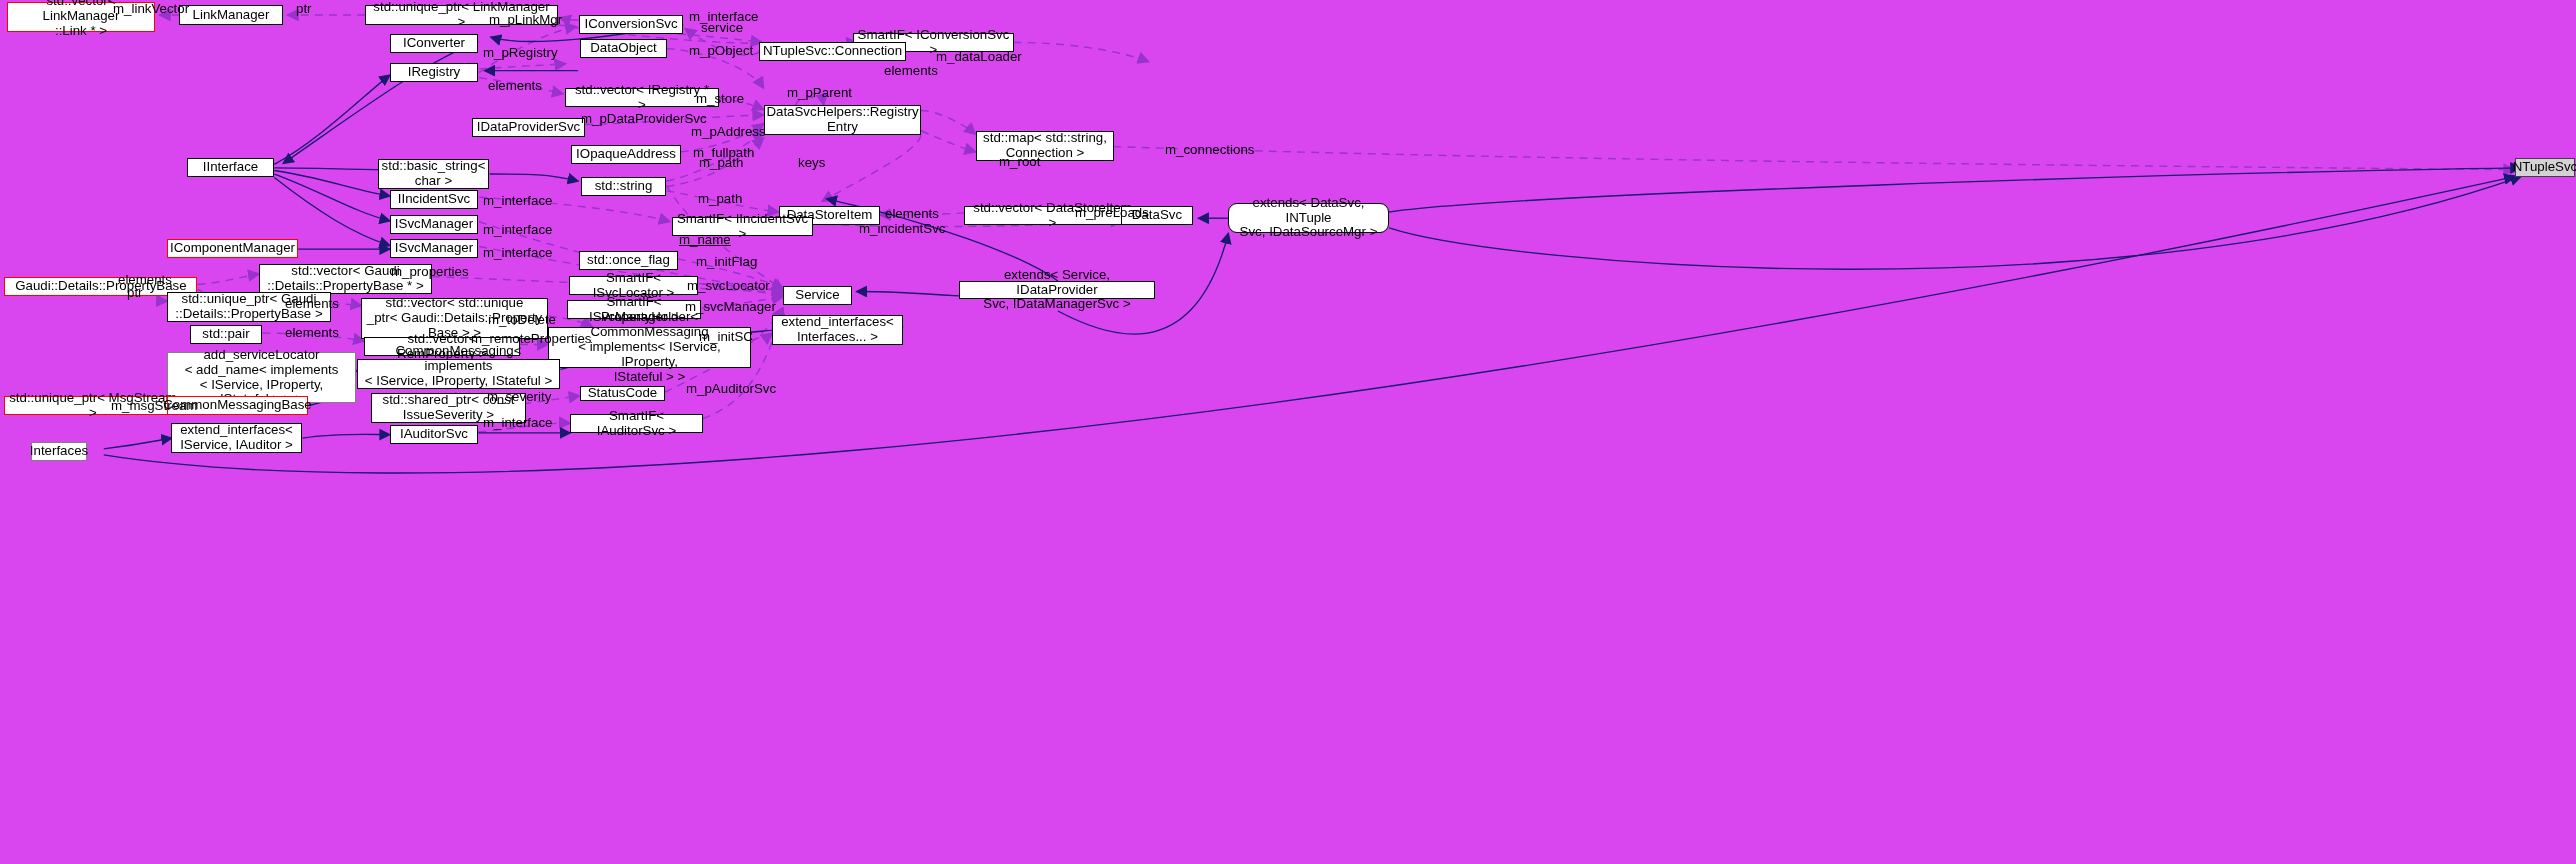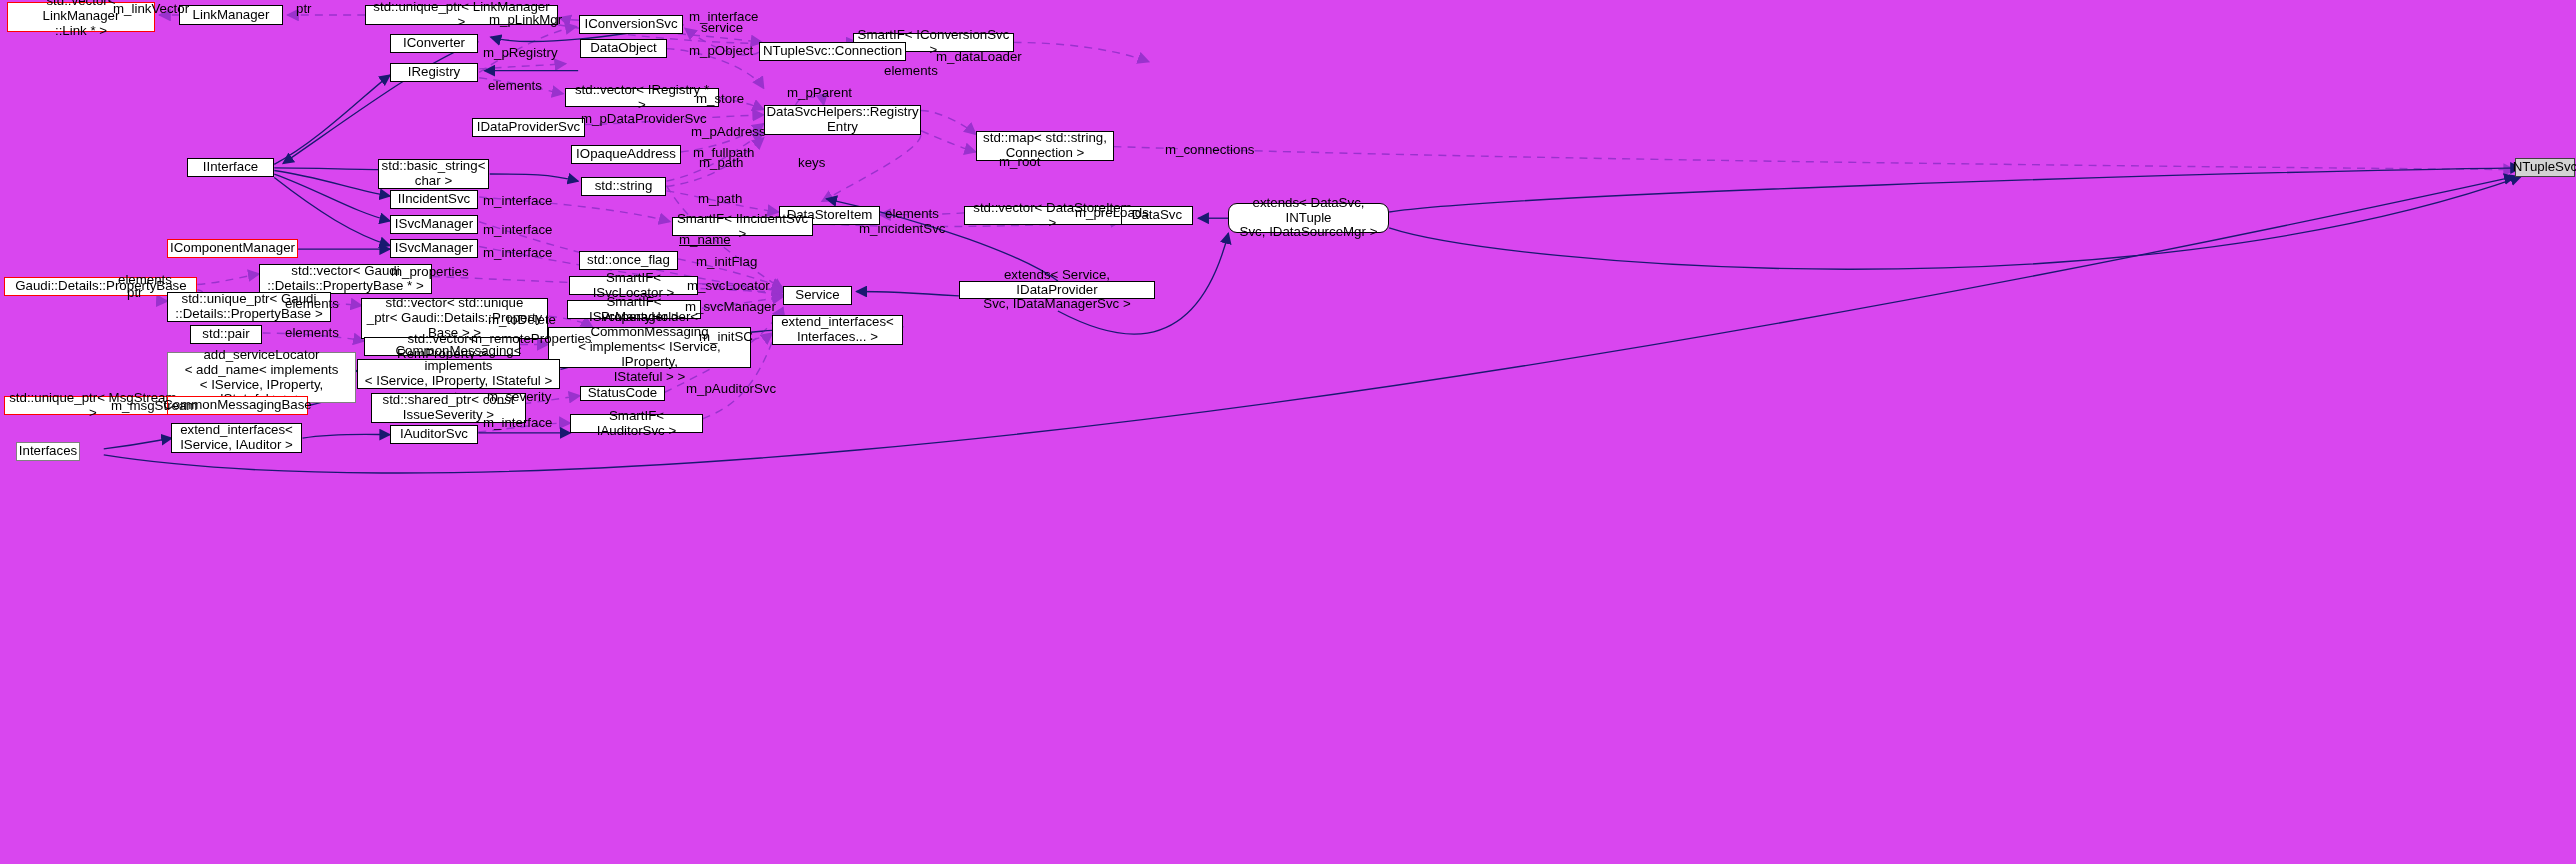--- a/index.html
+++ b/index.html
@@ -197,21 +197,21 @@
 &lt; IService, IProperty, IStateful &gt; &gt;</div>
       <div class="node" style="left: 580px; top: 386px; width: 85px; height: 15px;">StatusCode</div>
       <div class="node" style="left: 371px; top: 393px; width: 155px; height: 30px;">std::shared_ptr&lt; const
 IssueSeverity &gt;</div>
       <div class="node red" style="left: 4.4px; top: 396px; width: 177px; height: 19.4px;">std::unique_ptr&lt; MsgStream &gt;</div>
       <div class="node red" style="left: 167px; top: 396px; width: 141px; height: 19.4px;">CommonMessagingBase</div>
       <div class="node" style="left: 570px; top: 414px; width: 133px; height: 19.4px;">SmartIF&lt; IAuditorSvc &gt;</div>
       <div class="node" style="left: 171px; top: 423px; width: 131px; height: 30px;">extend_interfaces&lt;
 IService, IAuditor &gt;</div>
       <div class="node" style="left: 390px; top: 425px; width: 88px; height: 19.4px;">IAuditorSvc</div>
-      <div class="node grey" style="left: 16px; top: 442px; width: 64px; height: 19.4px;">Interfaces</div>
+      <div class="node grey" style="left: 31px; top: 442px; width: 56px; height: 19.4px;">Interfaces</div>
     </div>
   <div id="labels-layer">
       <div class="edgelabel" style="left: 113px; top: 1.8px;">m_linkVector</div>
       <div class="edgelabel" style="left: 296px; top: 1.8px;">ptr</div>
       <div class="edgelabel" style="left: 489px; top: 13.3px;">m_pLinkMgr</div>
       <div class="edgelabel" style="left: 689px; top: 9.7px;">m_interface</div>
       <div class="edgelabel" style="left: 701px; top: 21px;">service</div>
       <div class="edgelabel" style="left: 936px; top: 50px;">m_dataLoader</div>
       <div class="edgelabel" style="left: 483px; top: 46px;">m_pRegistry</div>
       <div class="edgelabel" style="left: 689px; top: 44px;">m_pObject</div>

